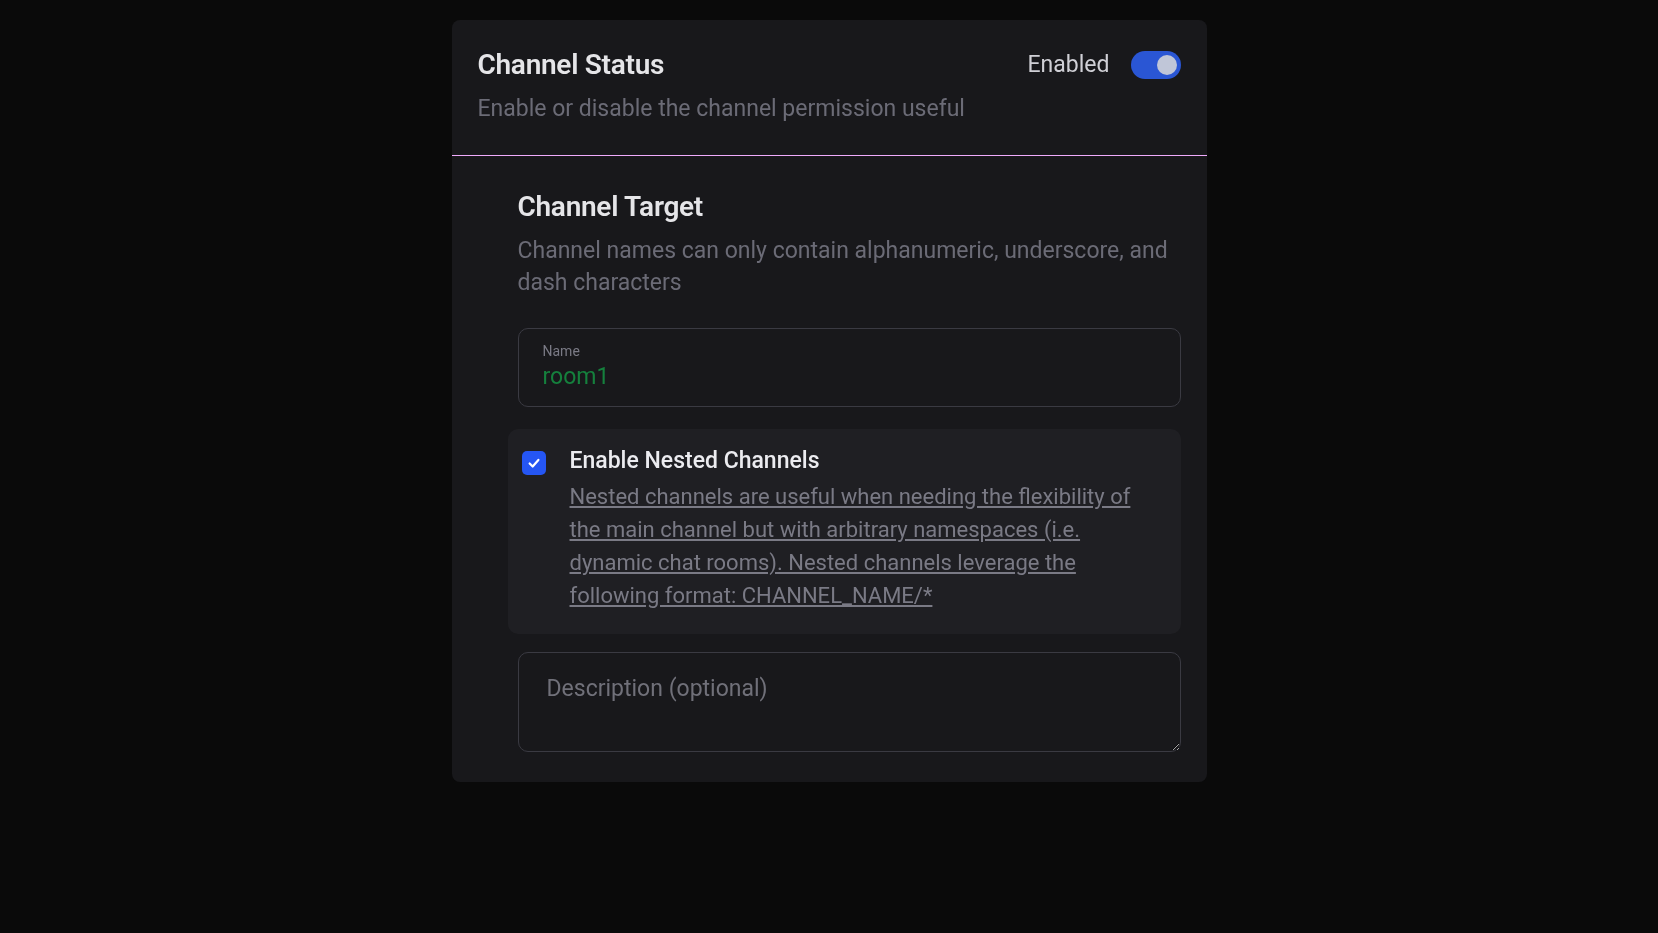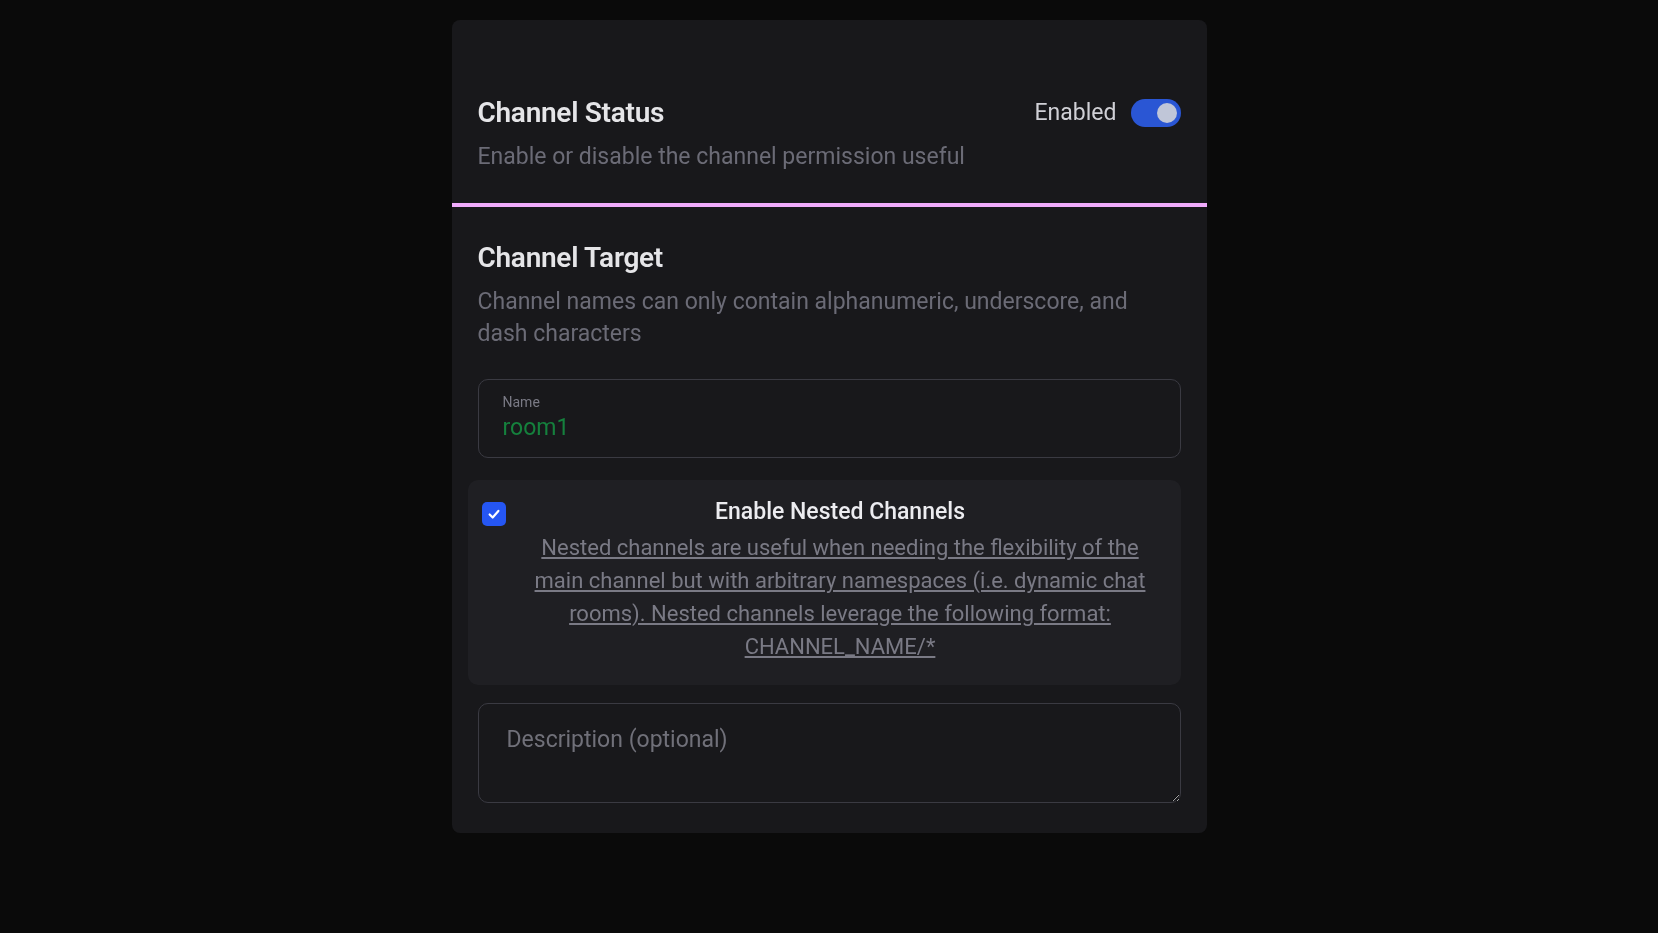--- a/index.html
+++ b/index.html
@@ -20,22 +20,21 @@
   .panel {
     width: 755px;
     background: #18181b;
     border-radius: 8px;
     overflow: hidden;
   }
   .section {
     padding: 28px 26px 30px 26px;
   }
   .section-status {
-    border-bottom: 4px solid #f0abfc;
-    margin-top: 48px;
+    border-bottom: 1px solid #f0abfc;
   }
   .status-header {
     display: flex;
     justify-content: space-between;
     align-items: center;
   }
   .title {
     color: #e5e5e8;
     font-size: 28px;
     font-weight: 600;
@@ -43,21 +42,21 @@
   }
   .subtitle {
     color: #6b6b76;
     font-size: 23px;
     margin-top: 12px;
     line-height: 1.4;
   }
   .toggle-wrap {
     display: flex;
     align-items: center;
-    gap: 14px;
+    gap: 21px;
   }
   .toggle-label {
     color: #d0d0d6;
     font-size: 23px;
   }
   .toggle {
     width: 50px;
     height: 28px;
     background: #2a56d4;
     border-radius: 14px;
@@ -68,20 +67,21 @@
     position: absolute;
     width: 20px;
     height: 20px;
     background: #c0c6d8;
     border-radius: 50%;
     top: 4px;
     right: 4px;
   }
   .section-target {
     padding-top: 34px;
+    margin-left: 40px;
   }
   .field-box {
     border: 1px solid #3a3a42;
     border-radius: 10px;
     padding: 14px 24px 16px 24px;
     margin-top: 28px;
   }
   .field-label {
     color: #7a7a85;
     font-size: 14px;
@@ -95,25 +95,24 @@
     width: 100%;
     margin-top: 4px;
     font-family: inherit;
   }
   .nested-box {
     background: #1f1f23;
     border-radius: 10px;
     padding: 18px 20px 22px 14px;
     margin-top: 22px;
     display: flex;
-    gap: 14px;
+    gap: 24px;
     align-items: flex-start;
     margin-left: -10px;
     margin-right: 0;
-    text-align: center;
   }
   .checkbox {
     width: 24px;
     height: 24px;
     background: #2556f3;
     border-radius: 5px;
     flex-shrink: 0;
     display: flex;
     align-items: center;
     justify-content: center;

